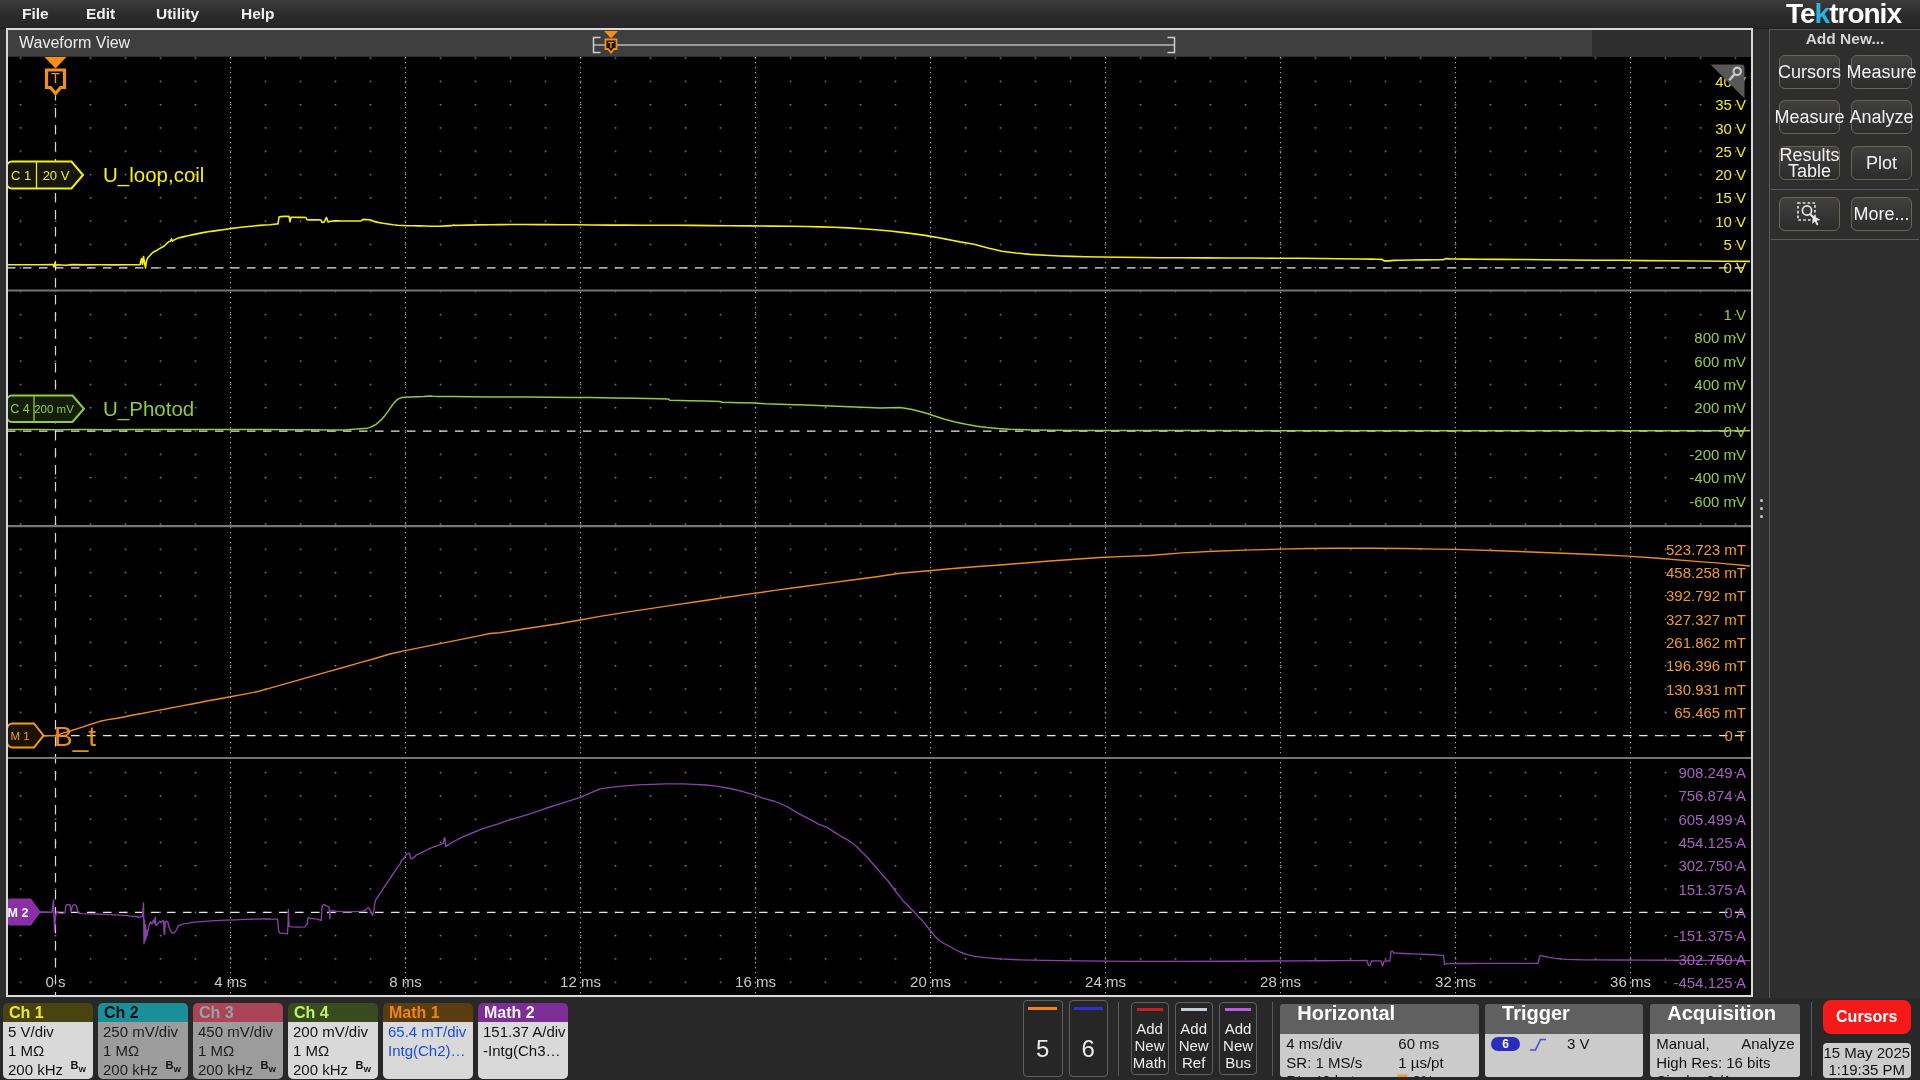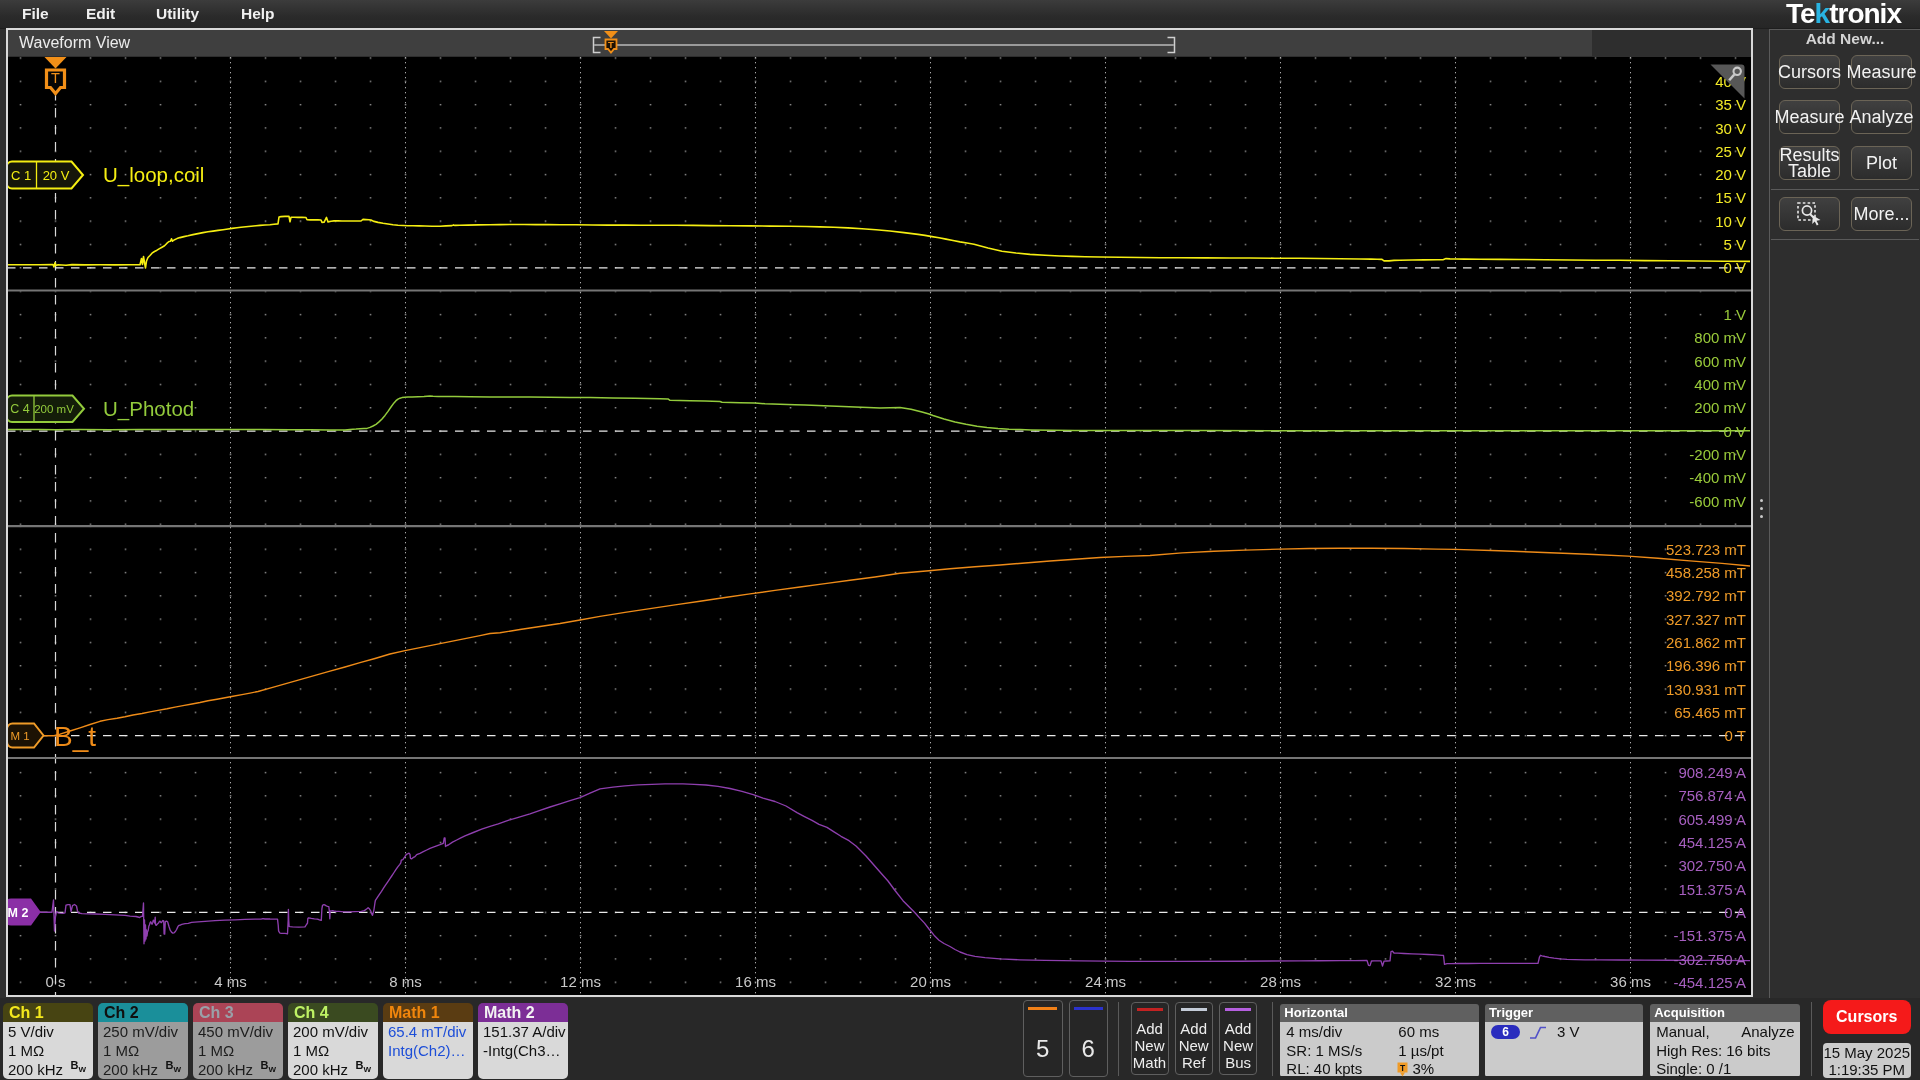--- a/index.html
+++ b/index.html
@@ -25,21 +25,21 @@
 .bw {position:absolute;right:7px;bottom:5px;font-size:11px;font-weight:bold;color:#111}
 .bw span {font-size:8px;vertical-align:-3px}
 .numb {position:absolute;top:2px;width:39.5px;height:77px;background:#262626;border:1px solid #5f5f5f;border-radius:4px}
 .cb {position:absolute;left:4px;top:6px;width:29px;height:2.5px}
 .nn {position:absolute;left:0;top:10px;width:100%;height:100%;display:flex;align-items:center;justify-content:center;color:#e8e8e8;font-size:24px}
 .vsep {position:absolute;top:4px;width:1px;height:74px;background:#5a5a5a}
 .addb {position:absolute;top:4px;height:73px;background:#262626;border:1px solid #5f5f5f;border-radius:4px}
 .cb2 {position:absolute;left:5px;top:5px;width:26px;height:2.5px}
 .at {position:absolute;left:0;top:17px;width:100%;text-align:center;color:#eee;font-size:15px;line-height:17px}
 .pan {position:absolute;top:5.7px;height:73.2px;border-radius:3px;overflow:hidden}
-.ph {height:18px;background:#606060;color:#fff;font-weight:bold;font-size:13px;line-height:18px;padding-left:4px}
+.ph {height:30px;background:#606060;color:#fff;font-weight:bold;font-size:20px;line-height:18px;padding-left:17px}
 .pb {height:54.6px;background:#cbcbcb;color:#111;font-size:15px;padding:1px 0 0 6px}
 .pr {height:18.9px;line-height:18.9px;position:relative;white-space:nowrap}
 .c2 {position:absolute;top:0}
 .pill {display:inline-block;width:29px;height:14px;background:#2a2cbe;border-radius:7px;color:#fff;font-size:12px;font-weight:bold;text-align:center;line-height:14px;vertical-align:1px}
 #preview {position:absolute;left:1823px;top:1.5px;width:87.5px;height:34.2px;background:#f51a1a;border-radius:8px;color:#fff;font-weight:bold;font-size:16px;text-align:center;line-height:34px}
 #dt {position:absolute;left:1823px;top:44.5px;width:87.5px;height:35px;background:#cbcbcb;border-radius:4px;color:#111;font-size:15px;text-align:center;line-height:17px;padding-top:1px}
 </style></head>
 <body>
 <div id="menubar">
 <span class="mi" style="left:22px">File</span>
@@ -293,21 +293,21 @@
               <polygon points="3,10.5 8,10.5 5.5,14.5" fill="#ef9b28"></polygon>
               <text x="5.5" y="6" font-size="8.5" font-weight="bold" fill="#111" text-anchor="middle" dominant-baseline="central" font-family="Liberation Sans, sans-serif">T</text>
             </svg> 3%</span></div>
 </div>
     </div>
 <div class="pan" style="left:1485.1px;width:157.8px">
 <div class="ph">Trigger</div>
 <div class="pb">
 <div class="pr"><span class="pill">6</span><svg width="18" height="15" viewBox="0 0 18 15" style="vertical-align:-3px;margin-left:9px">
             <polyline points="1,13 6.5,13 11.5,2.5 17,2.5" fill="none" stroke="#5150c8" stroke-width="1.7"></polyline>
-          </svg><span style="margin-left:10px">3 V</span></div>
+          </svg><span style="margin-left:20px">3 V</span></div>
 </div>
     </div>
 <div class="pan" style="left:1650.2px;width:149.5px">
 <div class="ph">Acquisition</div>
 <div class="pb">
 <div class="pr"><span>Manual,</span><span class="c2" style="left:85px">Analyze</span></div>
 <div class="pr"><span>High Res: 16 bits</span></div>
 <div class="pr"><span>Single: 0 /1</span></div>
 </div>
     </div>

